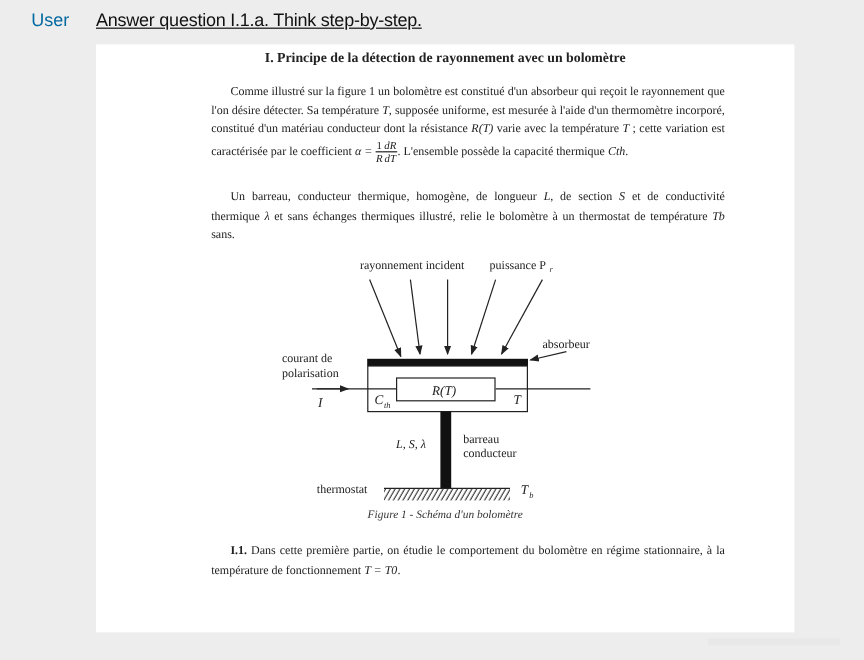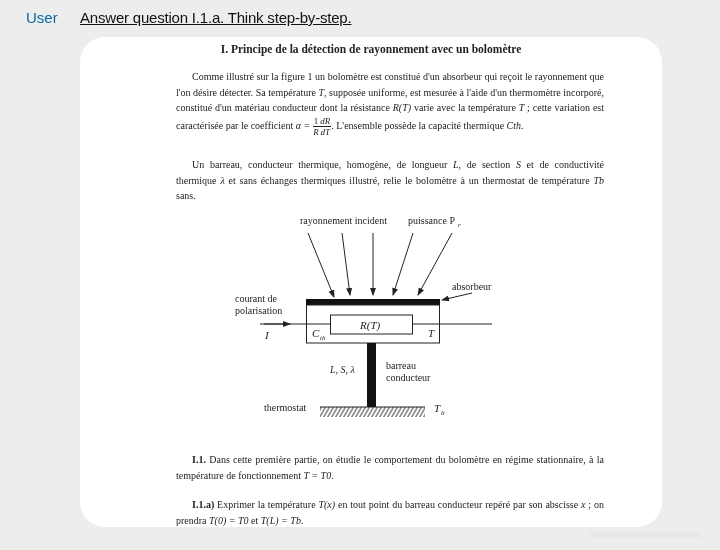--- a/index.html
+++ b/index.html
@@ -16,21 +16,20 @@
   .prompt {
     position:absolute; left:80px; top:9px;
     font-size:15px; color:#111; letter-spacing:-0.2px;text-decoration:underline;
   }
   .doc {
     position:absolute; left:80px; top:37px;
     width:582px; height:490px;
     background:#ffffff;
     font-family:"Liberation Serif", "DejaVu Serif", serif;
     color:#222;
-    border-radius:25px;
   }
   .doc-title {
     position:absolute; left:0; right:0; top:6px;
     text-align:center; font-weight:bold; font-size:11.5px;
   }
   .para {
     position:absolute; left:80px; width:428px;
     font-size:10px; line-height:15.5px; text-align:justify;
   }
   .para .indent { display:inline-block; width:16px; }
@@ -108,27 +107,25 @@
     <rect x="147" y="136" width="9" height="64" fill="#111"></rect>
     <text x="110" y="166" font-size="10" font-style="italic">L, S, λ</text>
     <text x="166" y="162" font-size="10">barreau</text>
     <text x="166" y="174" font-size="10">conducteur</text>
     <text x="44" y="204" font-size="10">thermostat</text>
     <line x1="100" y1="200" x2="205" y2="200" stroke="#222" stroke-width="1"></line>
     <rect x="100" y="200" width="105" height="10" fill="url(#hatch)"></rect>
     <text x="214" y="205" font-size="11" font-style="italic">T</text>
     <text x="221" y="208" font-size="7" font-style="italic">b</text>
   </svg>
+  <div class="caption">Figure 1 - Schéma d'un bolomètre</div>
 
   <div class="para p3" style="left:0;">
     <span class="indent"></span><b>I.1.</b><span> Dans cette première partie, on étudie le comportement du bolomètre en régime stationnaire, à la température de fonctionnement </span><i>T = T0</i><span>.</span>
   </div>
 
-  <div class="para p4" style="left:0;">
-    <span class="indent"></span><b>I.1.a)</b><span> Exprimer la température </span><i>T(x)</i><span> en tout point du barreau conducteur repéré par son abscisse </span><i>x</i><span> ; on prendra </span><i>T(0) = T0</i><span> et </span><i>T(L) = Tb</i><span>.</span>
-  </div>
 </div>
 
 <div class="watermark"></div>
 
 <style>
   .para { margin-left:96px; }
 </style>
 
 </body></html>

